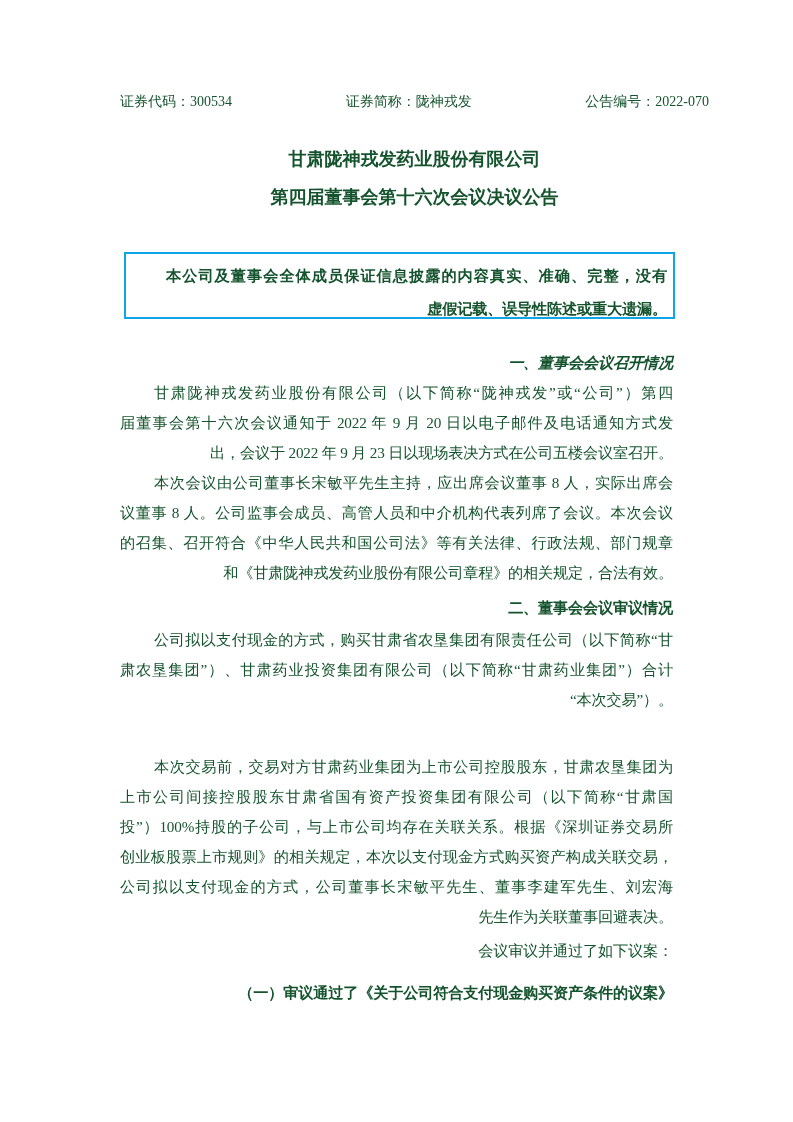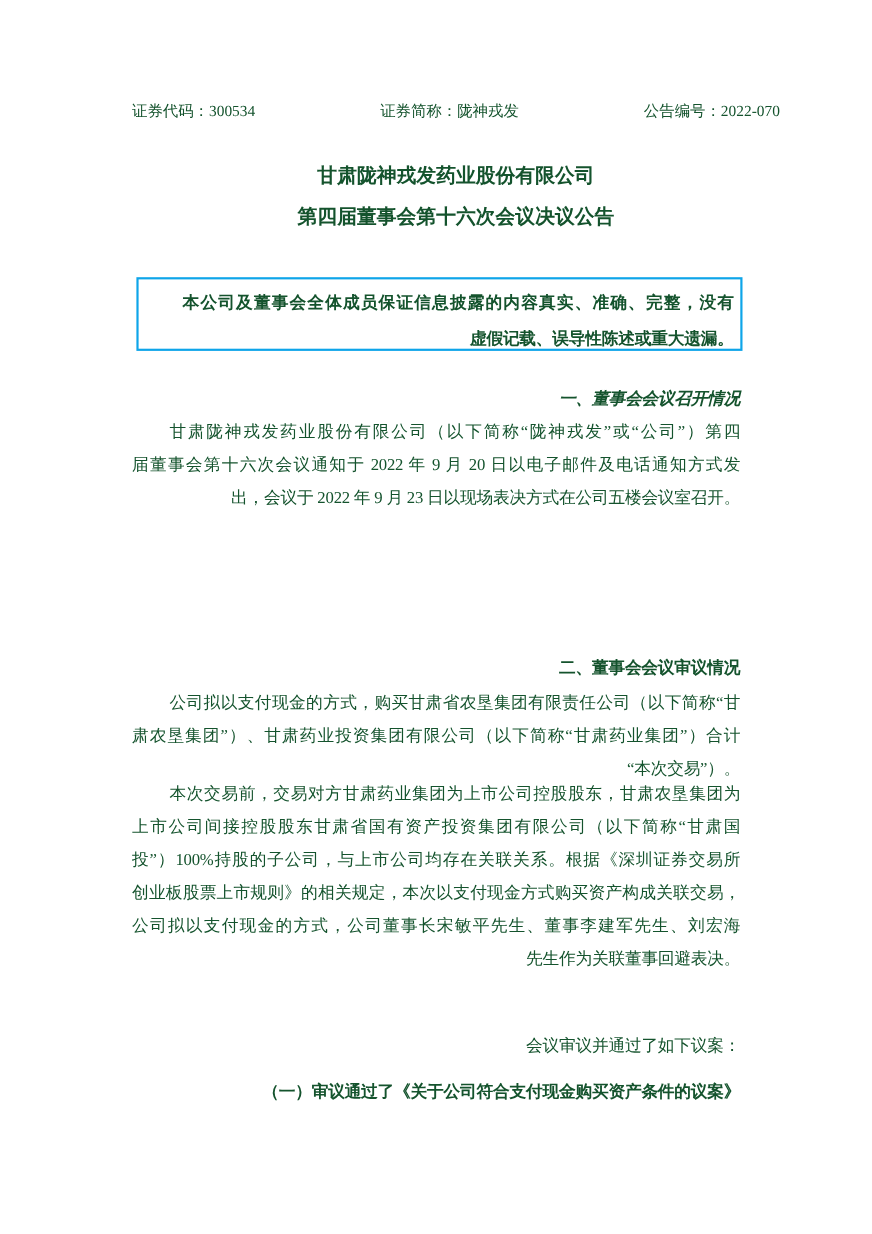--- a/index.html
+++ b/index.html
@@ -44,21 +44,21 @@
     text-align:right;
   }
   .j{text-align:justify;text-align-last:justify;}
   .ind{text-indent:34px;}
   .b{font-weight:bold;}
   .sec1{top:348px;font-style:italic;}
   .p1{top:378px;}
   .p2{top:468px;}
   .sec2{top:593px;}
   .p3{top:625px;}
-  .p4{top:707px;}
+  .p4{top:752px;}
   .p5{top:936px;}
   .item1{top:978px;}
 </style>
 </head>
 <body>
 
 <div class="page">
 
   <div class="doc-header">
     <span>证券代码：300534</span>
@@ -77,20 +77,26 @@
   <div class="blk sec1">
     <div class="ln ind b">一、董事会会议召开情况</div>
   </div>
 
   <div class="blk p1">
     <div class="ln j ind">甘肃陇神戎发药业股份有限公司（以下简称“陇神戎发”或“公司”）第四</div>
     <div class="ln j">届董事会第十六次会议通知于 2022 年 9 月 20 日以电子邮件及电话通知方式发</div>
     <div class="ln">出，会议于 2022 年 9 月 23 日以现场表决方式在公司五楼会议室召开。</div>
   </div>
 
+  <div class="blk p2">
+    <div class="ln j ind">本次会议由公司董事长宋敏平先生主持，应出席会议董事 8 人，实际出席会</div>
+    <div class="ln j">议董事 8 人。公司监事会成员、高管人员和中介机构代表列席了会议。本次会议</div>
+    <div class="ln j">的召集、召开符合《中华人民共和国公司法》等有关法律、行政法规、部门规章</div>
+    <div class="ln">和《甘肃陇神戎发药业股份有限公司章程》的相关规定，合法有效。</div>
+  </div>
 
   <div class="blk sec2">
     <div class="ln ind b">二、董事会会议审议情况</div>
   </div>
 
   <div class="blk p3">
     <div class="ln j ind">公司拟以支付现金的方式，购买甘肃省农垦集团有限责任公司（以下简称“甘</div>
     <div class="ln j">肃农垦集团”）、甘肃药业投资集团有限公司（以下简称“甘肃药业集团”）合计</div>
     <div class="ln">“本次交易”）。</div>
   </div>

